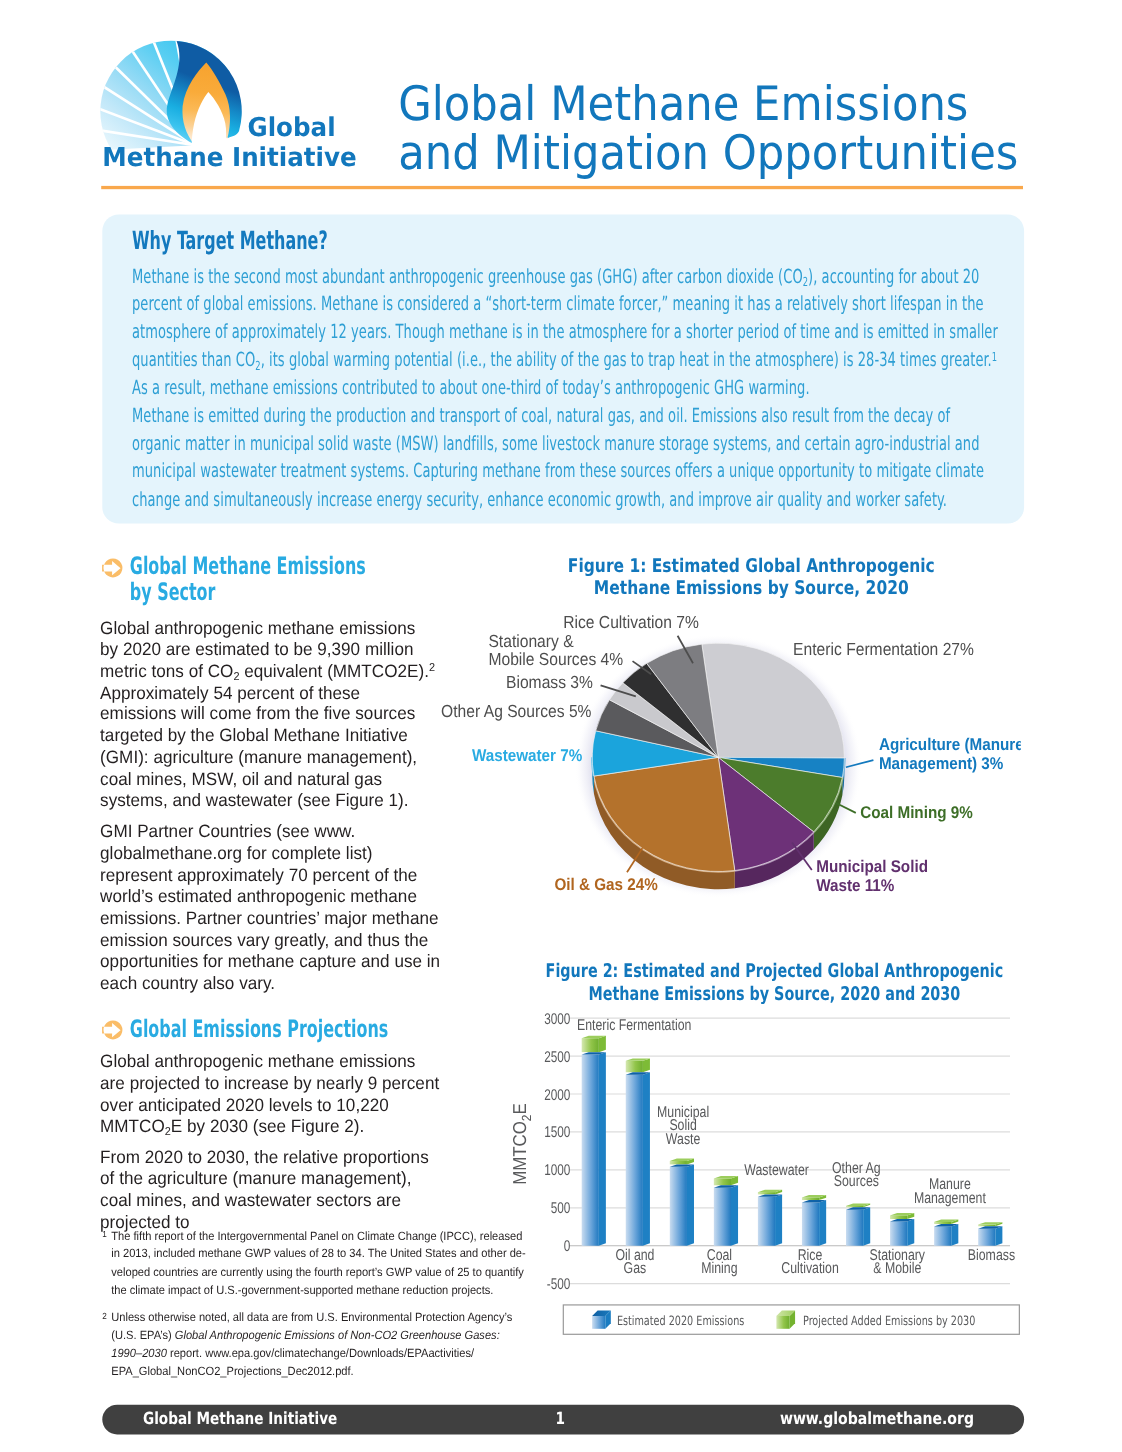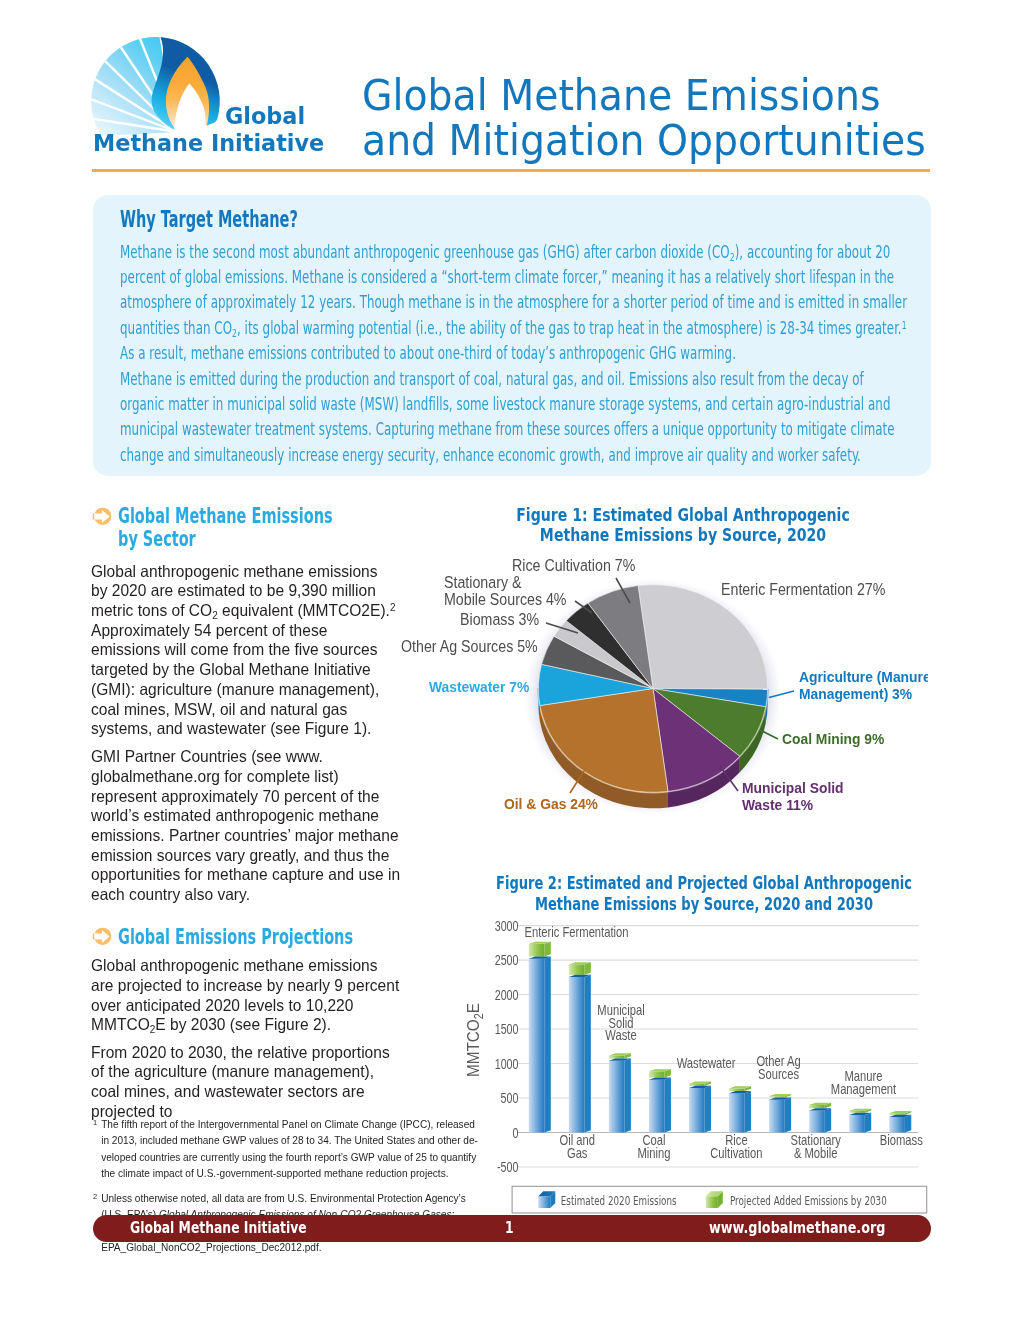--- a/index.html
+++ b/index.html
@@ -52,21 +52,21 @@
 .fn{position:absolute;color:#231f20;font-size:10.9px;line-height:16.2px;width:416px;
   font-family:"Liberation Sans",sans-serif;letter-spacing:0px;
   transform:scaleX(0.927);transform-origin:0 0;}
 #fn1{left:93.4px;top:1116.2px;}
 #fn2{left:93.4px;top:1190.2px;}
 .fn .mk{position:absolute;left:0;top:-1.5px;font-size:8.0px;}
 .fn .bd{display:block;padding-left:8.8px;}
 .fn i{font-style:italic;}
 
 
-#footer{left:92.5px;top:1215px;width:838px;height:27px;background:#7f1d1d;border-radius:13.5px;}
+#footer{left:92.5px;top:1277px;width:838px;height:27px;background:#404040;border-radius:13.5px;}
 .foot-t{position:absolute;color:#fff;font-weight:700;font-size:15.2px;top:3.6px;white-space:nowrap;
   font-family:"DejaVu Sans Condensed","DejaVu Sans",sans-serif;letter-spacing:0px;
   transform:scaleX(0.905);transform-origin:0 0;}
 #foot-left{left:37.2px;}
 #foot-page{left:412.8px;}
 #foot-right{left:616.8px;transform:scaleX(0.935);transform-origin:0 0;}
 
 
 .fig-title{position:absolute;color:#1277bc;font-weight:700;text-align:center;white-space:nowrap;
   font-family:"DejaVu Sans Condensed","DejaVu Sans",sans-serif;font-size:17.15px;line-height:20.4px;letter-spacing:0px;

